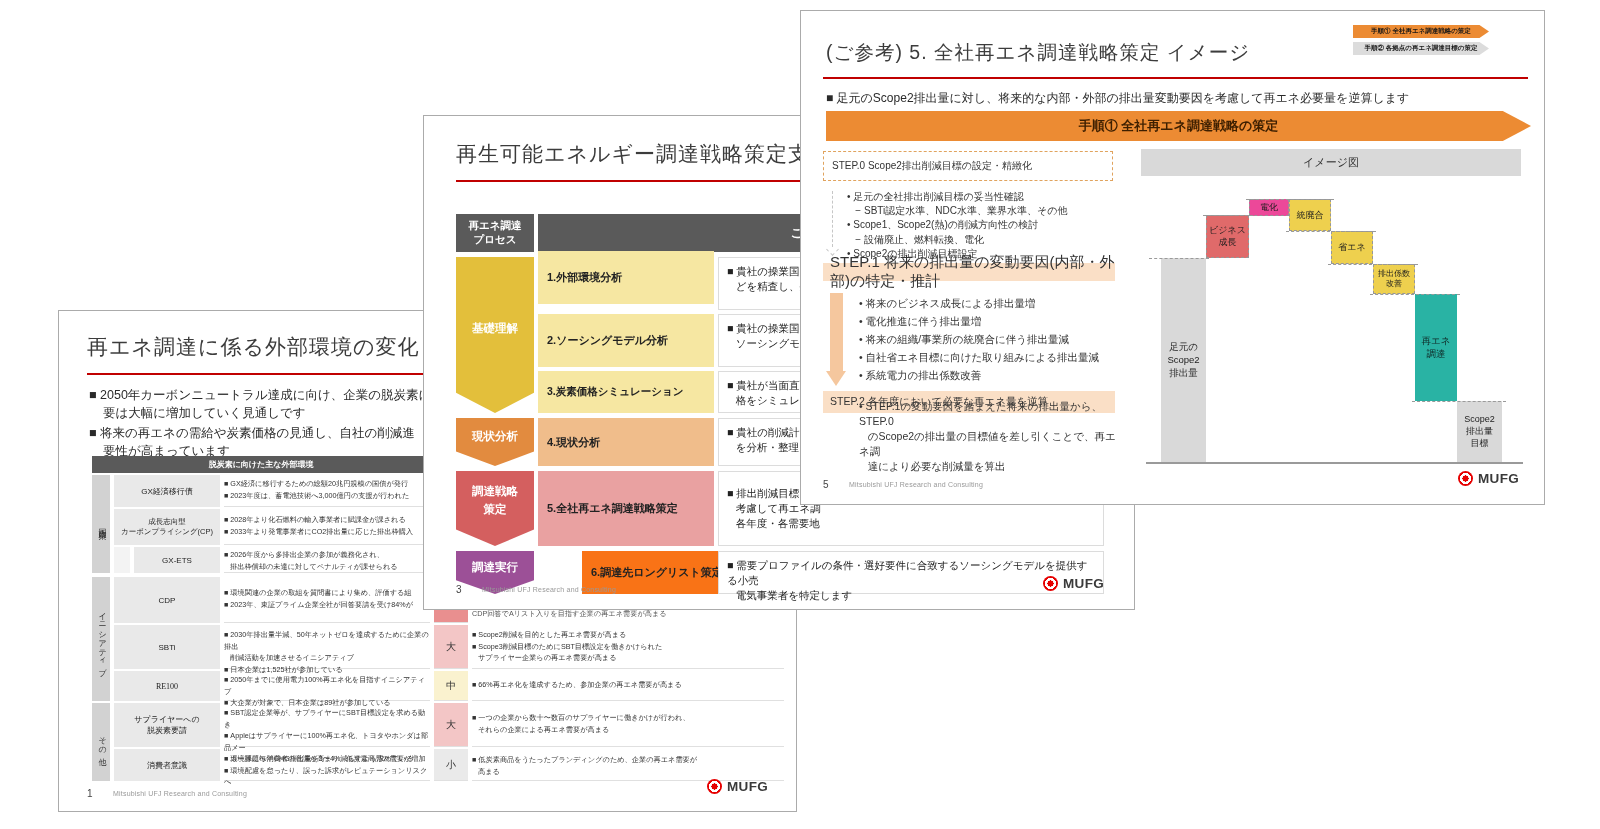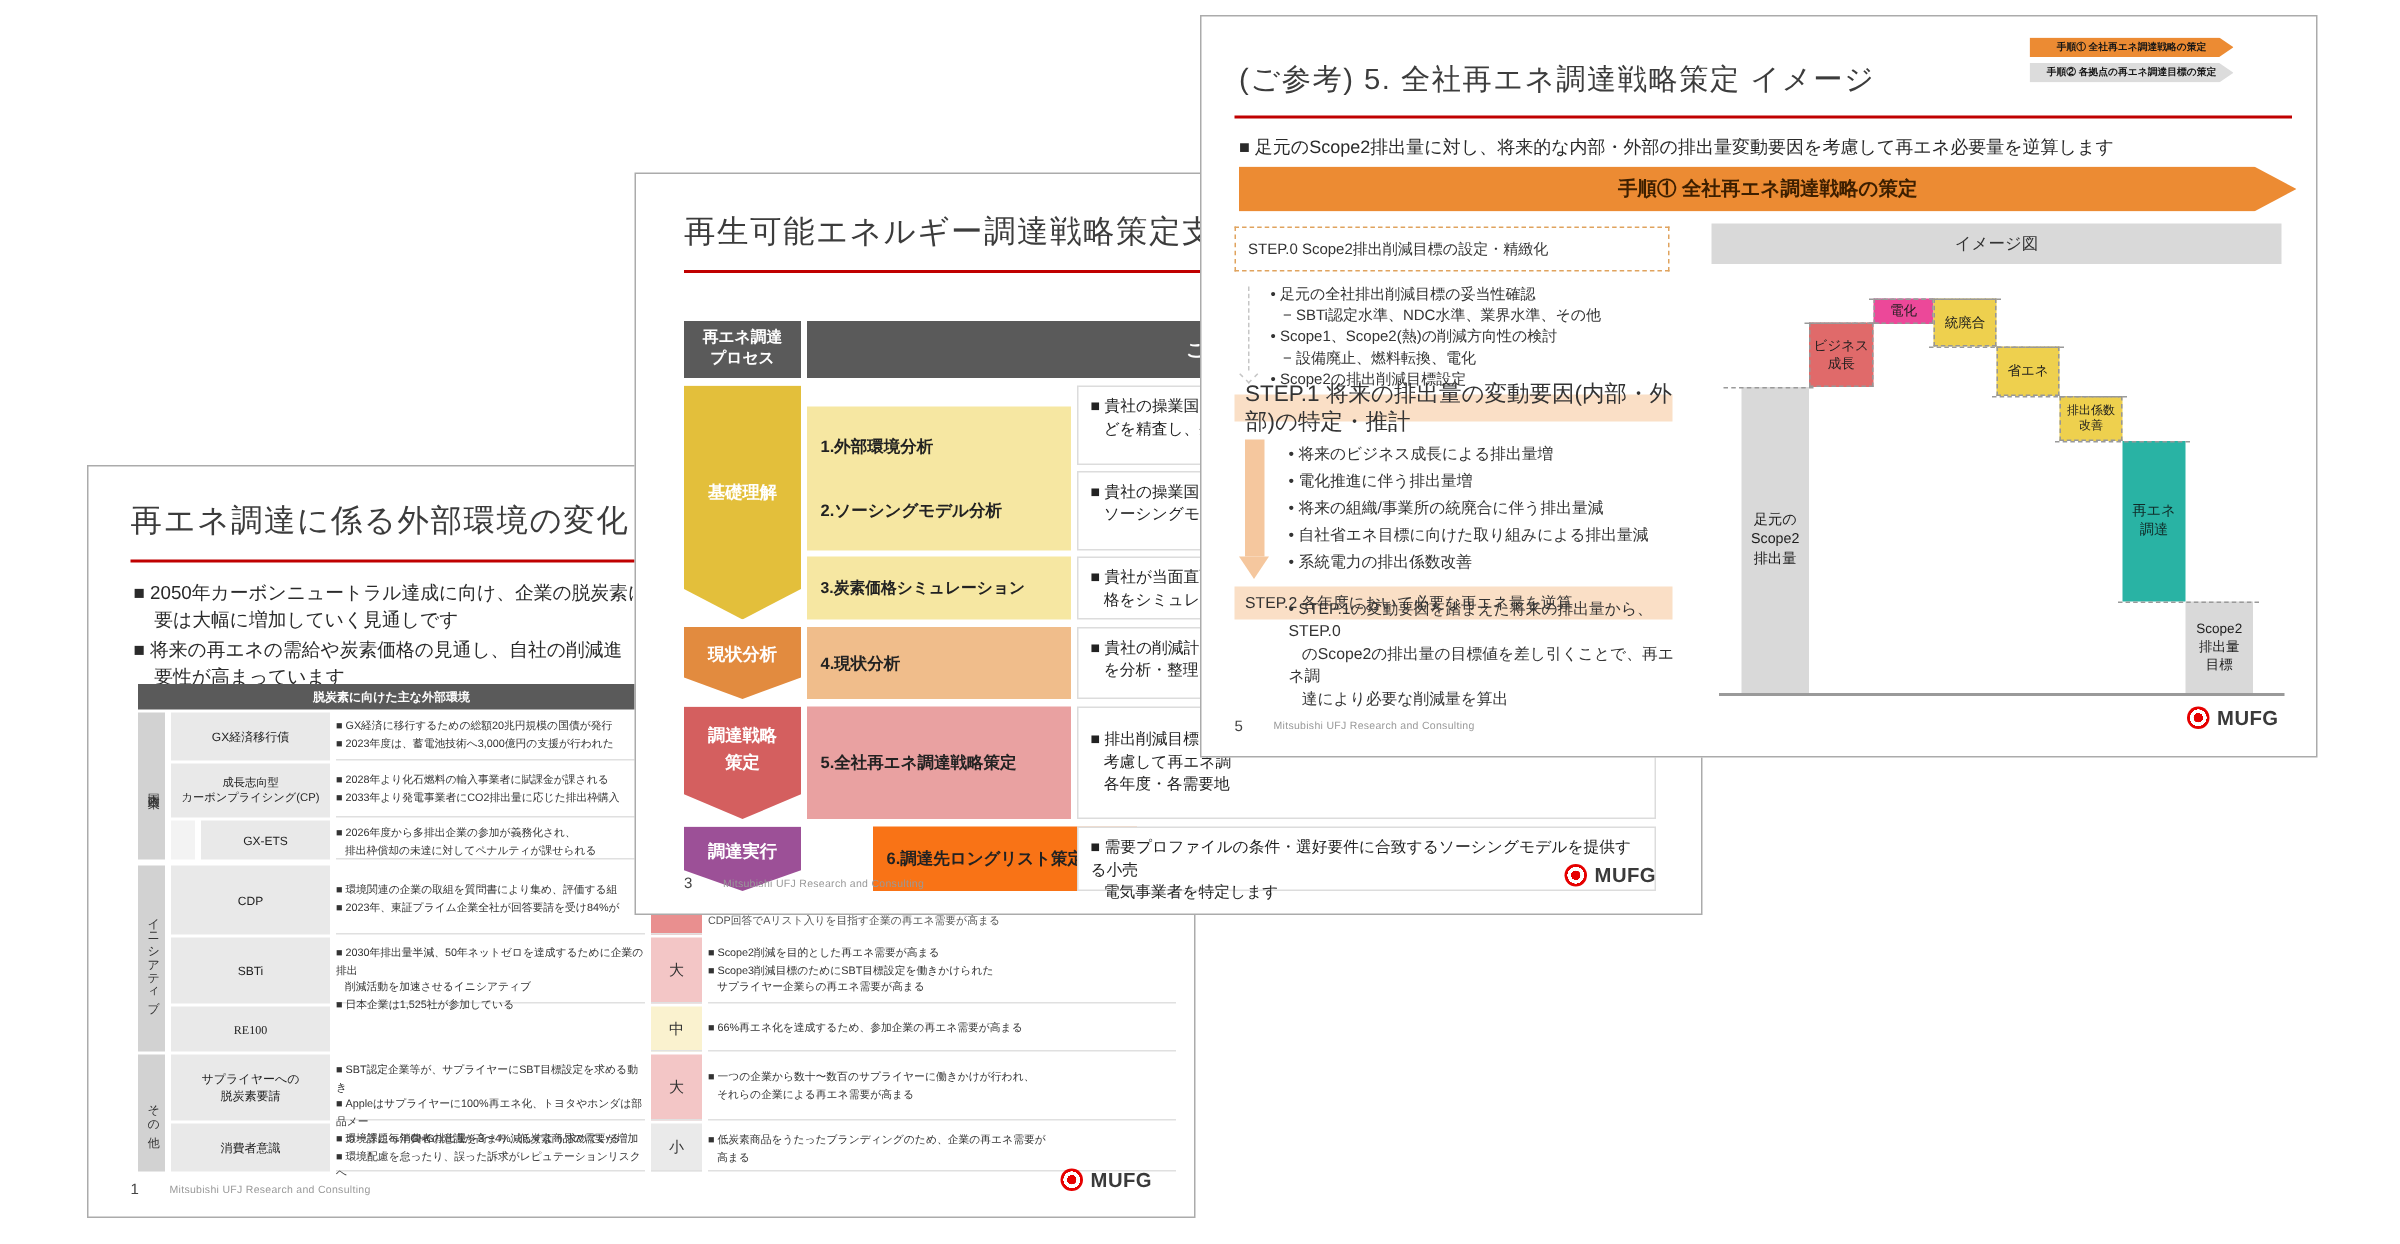--- a/index.html
+++ b/index.html
@@ -74,20 +74,22 @@
 ■ 2023年度は、蓄電池技術へ3,000億円の支援が行われた</div>
     <div class="abs pre cell" style="left:165px;top:198px;width:206px;height:36px;font-size:7.2px;line-height:1.6;padding-top:5px;">■ 2028年より化石燃料の輸入事業者に賦課金が課される
 ■ 2033年より発電事業者にCO2排出量に応じた排出枠購入</div>
     <div class="abs pre cell" style="left:165px;top:236px;width:206px;height:26px;font-size:7.2px;line-height:1.6;padding-top:2px;">■ 2026年度から多排出企業の参加が義務化され、
    排出枠償却の未達に対してペナルティが課せられる</div>
     <div class="abs pre cell" style="left:165px;top:266px;width:206px;height:46px;font-size:7.2px;line-height:1.6;padding-top:10px;">■ 環境関連の企業の取組を質問書により集め、評価する組
 ■ 2023年、東証プライム企業全社が回答要請を受け84%が</div>
     <div class="abs pre cell" style="left:165px;top:314px;width:206px;height:44px;font-size:7.2px;line-height:1.6;padding-top:4px;">■ 2030年排出量半減、50年ネットゼロを達成するために企業の排出
    削減活動を加速させるイニシアティブ
 ■ 日本企業は1,525社が参加している</div>
+    <div class="abs pre cell" style="left:165px;top:360px;width:206px;height:30px;font-size:7.2px;line-height:1.6;padding-top:3px;">■ 2050年までに使用電力100%再エネ化を目指すイニシアティブ
+■ 大企業が対象で、日本企業は89社が参加している</div>
     <div class="abs pre cell" style="left:165px;top:392px;width:206px;height:44px;font-size:7.2px;line-height:1.6;padding-top:4px;">■ SBT認定企業等が、サプライヤーにSBT目標設定を求める動き
 ■ Appleはサプライヤーに100%再エネ化、トヨタやホンダは部品メー
    カー等に毎年GHG排出量を3〜4%減らすよう求めている</div>
     <div class="abs pre cell" style="left:165px;top:438px;width:206px;height:32px;font-size:7.2px;line-height:1.6;padding-top:4px;">■ 環境課題へ消費者の意識が高まり、低炭素商品の需要が増加
 ■ 環境配慮を怠ったり、誤った訴求がレピュテーションリスクへ</div>
 
     <div class="abs impact" style="left:375px;top:266px;width:34px;height:46px;background:#e98f8f;"></div>
     <div class="abs impact" style="left:375px;top:314px;width:34px;height:44px;background:#f3c6c6;">大</div>
     <div class="abs impact" style="left:375px;top:360px;width:34px;height:30px;background:#faf2cf;">中</div>
     <div class="abs impact" style="left:375px;top:392px;width:34px;height:44px;background:#f3c6c6;">大</div>
@@ -122,21 +124,21 @@
     <div class="abs chev pre" style="left:32px;top:141px;width:78px;height:156px;background:#e3bf3b;font-size:11.5px;clip-path:polygon(0 0,100% 0,100% 87%,50% 100%,0 87%);padding-bottom:14px;box-sizing:border-box;"><span>基礎理解</span></div>
     <div class="abs chev" style="left:32px;top:302px;width:78px;height:48px;background:#e28b3f;font-size:11.5px;clip-path:polygon(0 0,100% 0,100% 70%,50% 100%,0 70%);padding-bottom:12px;box-sizing:border-box;">
         <span>現状分析</span>
       </div>
     <div class="abs chev pre" style="left:32px;top:355px;width:78px;height:75px;background:#d45f5f;font-size:11.5px;clip-path:polygon(0 0,100% 0,100% 78%,50% 100%,0 78%);padding-bottom:16px;box-sizing:border-box;line-height:1.5;"><span>調達戦略
 策定</span></div>
     <div class="abs chev" style="left:32px;top:435px;width:78px;height:43px;background:#9c5097;font-size:11.5px;clip-path:polygon(0 0,100% 0,100% 68%,50% 100%,0 68%);padding-bottom:11px;box-sizing:border-box;">
         <span>調達実行</span>
       </div>
 
-    <div class="abs stepbox" style="left:114px;top:155px;width:176px;height:53px;background:#f6e7a2;font-size:11px;">1.外部環境分析</div>
+    <div class="abs stepbox" style="left:114px;top:135px;width:176px;height:53px;background:#f6e7a2;font-size:11px;">1.外部環境分析</div>
     <div class="abs stepbox" style="left:114px;top:198px;width:176px;height:53px;background:#f6e7a2;font-size:11px;">2.ソーシングモデル分析</div>
     <div class="abs stepbox" style="left:114px;top:255px;width:176px;height:42px;background:#f6e7a2;font-size:10.5px;">3.炭素価格シミュレーション</div>
     <div class="abs stepbox" style="left:114px;top:302px;width:176px;height:48px;background:#f0bd8b;font-size:11px;">4.現状分析</div>
     <div class="abs stepbox" style="left:114px;top:355px;width:176px;height:75px;background:#e9a1a1;font-size:11px;">5.全社再エネ調達戦略策定</div>
     <div class="abs stepbox" style="left:114px;top:435px;width:176px;height:43px;background:#f97316;font-size:11px;margin-left:44px;">6.調達先ロングリスト策定</div>
 
     <div class="abs supcell pre" style="left:294px;top:141px;width:386px;height:53px;">■ 貴社の操業国に
    どを精査し、外部</div>
     <div class="abs supcell pre" style="left:294px;top:198px;width:386px;height:53px;">■ 貴社の操業国に
    ソーシングモデル</div>

